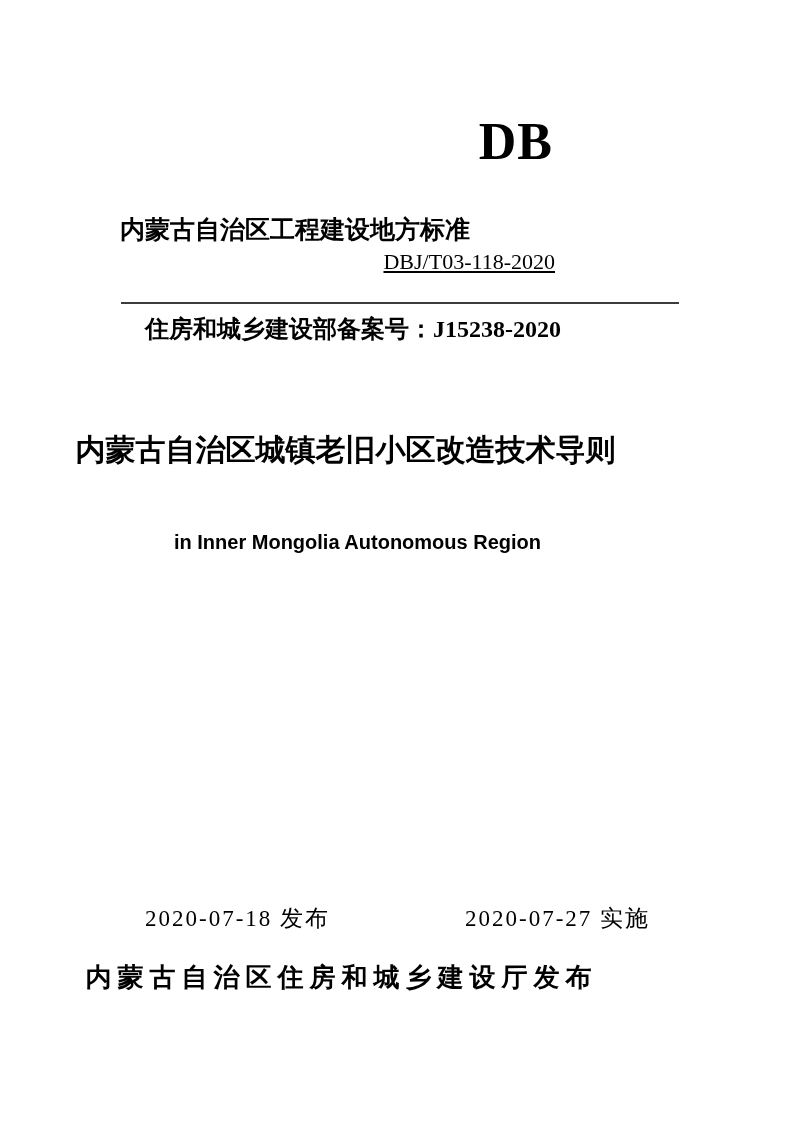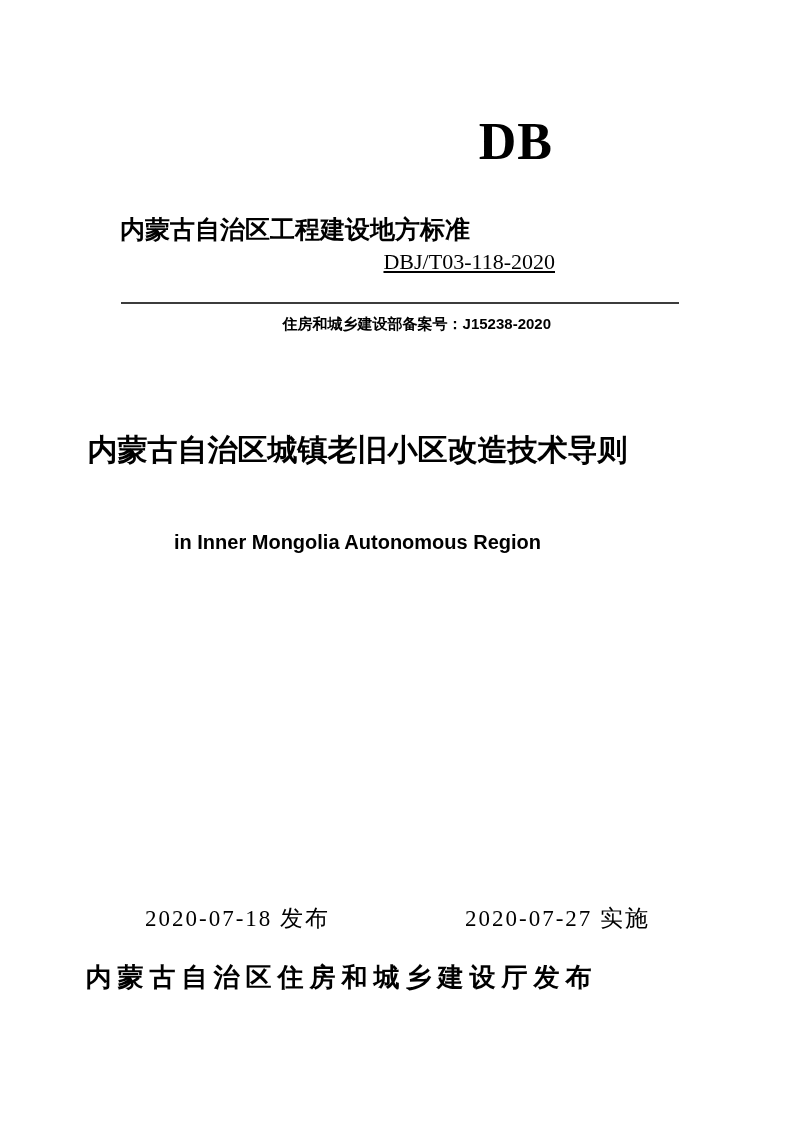--- a/index.html
+++ b/index.html
@@ -49,29 +49,30 @@
     position: absolute;
     top: 302px;
     left: 121px;
     width: 558px;
     height: 2px;
     background: #3c3c3c;
   }
   .record-number {
     position: absolute;
     top: 315px;
-    right: 132px;
-    font-size: 15px;
+    right: 122px;
+    font-size: 24px;
     font-weight: bold;
     line-height: 1.2;
+    font-family: Liberation Serif, serif;
   }
   .title-zh {
     position: absolute;
     top: 432px;
-    left: 16px;
+    left: 4px;
     width: 100%;
     text-align: center;
     font-size: 30px;
     font-weight: bold;
     letter-spacing: 0px;
     line-height: 1.2;
   }
   .title-en-1 {
     position: absolute;
     top: 486px;

